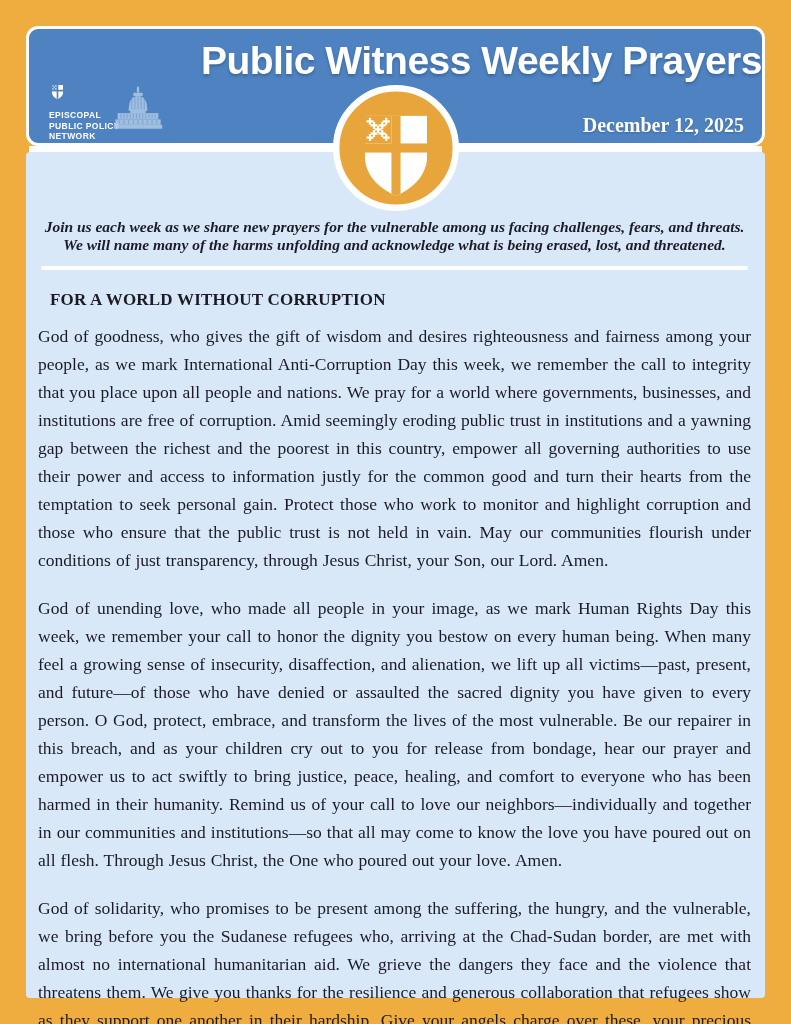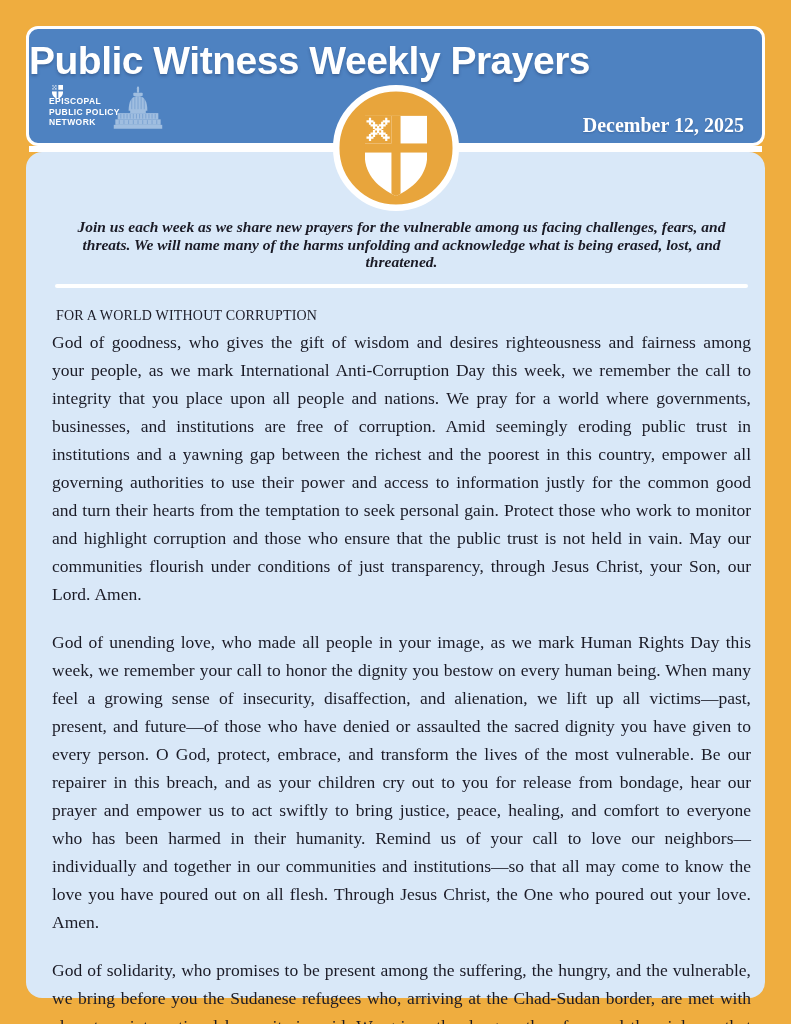--- a/index.html
+++ b/index.html
@@ -27,38 +27,38 @@
     border-radius:12px;
     z-index:1;
   }
   .white-strip{
     position:absolute;left:29px;right:29px;top:146px;height:6px;
     background:var(--white);z-index:1;
   }
   .body-panel{
     position:absolute;left:26px;right:26px;top:152px;bottom:26px;
     background:var(--panel-blue);
-    border-radius:16px;
+    border-radius:4px;
     z-index:0;
-    padding:66px 14px 0 26px;
+    padding:66px 14px 0 12px;
   }
   .page-title{
     margin:10px 0 0 0;
-    text-align:left;
+    text-align:right;
     font-family:"Liberation Sans","DejaVu Sans",sans-serif;
     font-weight:bold;
     font-size:39px;
     letter-spacing:-0.5px;
     color:var(--white);
     text-shadow:0 2px 3px rgba(25,45,85,0.35);
   }
   .logo{position:absolute;left:20px;top:55px;width:140px;height:62px;}
   .logo-shield{position:absolute;left:2px;top:0;width:13px;height:16px;}
   .logo-text{
-    position:absolute;left:0;top:12px;
+    position:absolute;left:0;top:26px;
     font-family:"Liberation Sans","DejaVu Sans",sans-serif;
     font-weight:bold;font-size:8.5px;line-height:10.5px;
     letter-spacing:0.4px;color:var(--white);
   }
   .logo-capitol{position:absolute;left:64px;top:-4px;width:50px;height:60px;opacity:0.85;}
   .issue-date{
     position:absolute;right:18px;top:85px;
     font-weight:bold;font-size:20px;color:var(--white);
     text-shadow:0 1px 2px rgba(25,45,85,0.3);
   }
@@ -72,21 +72,21 @@
     font-style:italic;font-weight:bold;
     font-size:15.5px;line-height:17.5px;
     color:var(--text-dark);
   }
   .divider{
     height:4px;background:var(--white);border-radius:2px;
     margin:13px 3px 0 3px;
   }
   .prayer-section{margin-top:20px;}
   .prayer-section h2{
-    margin:4px;font-size:14px;font-weight:normal;
+    margin:12px;font-size:17px;font-weight:bold;
     letter-spacing:0.2px;color:var(--text-dark);
   }
   .prayer-section p{
     margin:2px 0 0 0;
     font-size:17.5px;line-height:28px;
     text-align:justify;
     word-spacing:0.6px;
     color:var(--text-dark);
   }
 </style>

